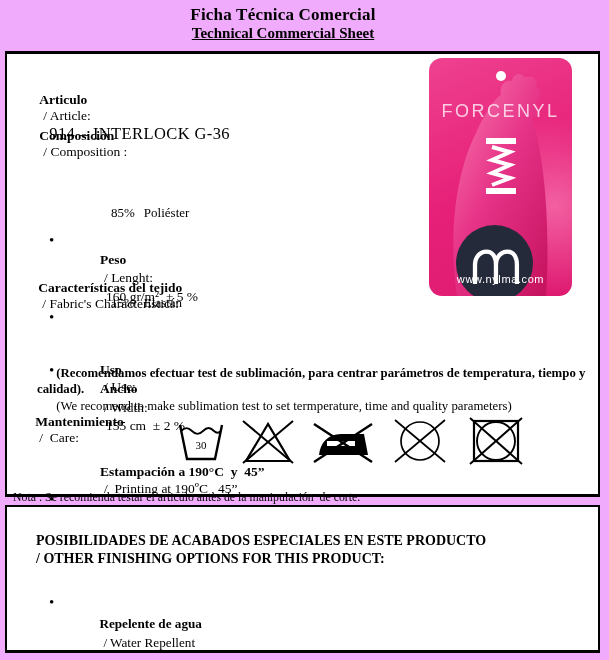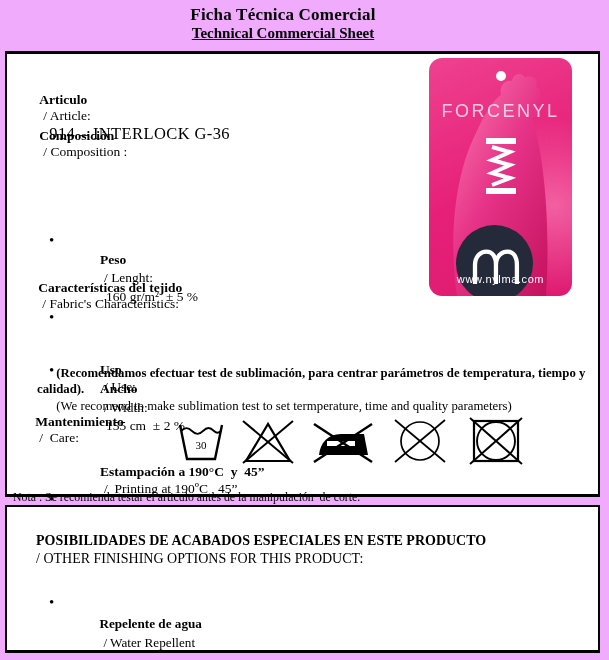--- a/index.html
+++ b/index.html
@@ -33,21 +33,21 @@
   .uso{top:256px;left:40px;font-size:13.5px;line-height:17px;}
   .sublim{top:294px;left:30px;width:552px;font-size:12.8px;line-height:16.5px;text-align:left;}
   .mant{top:344px;left:8px;font-size:13.5px;}
   .care-row{position:absolute;top:362px;left:170px;display:flex;align-items:center;gap:13px;height:50px;}
   .care-sym{display:flex;align-items:center;}
   .care-sym svg{display:block;}
   .notes{top:410px;left:2px;font-size:11.8px;line-height:13.5px;padding-left:4px;}
 
   
   .fin-title{top:7px;left:8px;width:580px;font-size:14px;line-height:18px;}
-  .fin-title .tr{font-weight:normal;}
+  .fin-title .tr{font-weight:bold;}
   .fin-list{top:49px;left:40px;font-size:13.2px;line-height:19.2px;}
 
   
   .tag{position:absolute;left:429px;top:58px;width:143px;height:238px;border-radius:13px;overflow:hidden;
        z-index:5;font-family:"Liberation Sans",sans-serif;
        background:
          radial-gradient(circle at 88% 62%, rgba(255,150,198,.55), rgba(255,150,198,0) 46%),
          linear-gradient(155deg,#ef4190 0%,#e62078 52%,#de1a70 100%);}
   .hand-svg{position:absolute;left:0;top:0;width:100%;height:100%;}
   .punch-hole{position:absolute;top:13px;left:50%;transform:translateX(-50%);width:10px;height:10px;border-radius:50%;background:#fff;}
@@ -74,20 +74,28 @@
       <span class="b">Articulo</span>
       <span class="sep">/ Article:</span>
       <span class="article-value">914 – INTERLOCK G-36</span>
     </div>
 
     <div class="ln compo">
       <span class="b">Composición</span>
       <span class="sep">/ Composition :</span>
     </div>
 
+    <div class="ln comp-items">
+      <div>
+        <span>85%</span><span class="fiber">Poliéster</span>
+      </div>
+      <div>
+        <span>15%</span><span class="fiber">Elastán</span>
+      </div>
+    </div>
 
     <div class="ln specs">
       <div class="bullet-item">
         <span class="b">Peso</span>
         <span class="sep">/ Lenght:</span>
         <span class="val">160 gr/m²  ± 5 %</span>
       </div>
       <div class="bullet-item">
         <span class="b">Ancho</span>
         <span class="sep">/ Width:</span>

